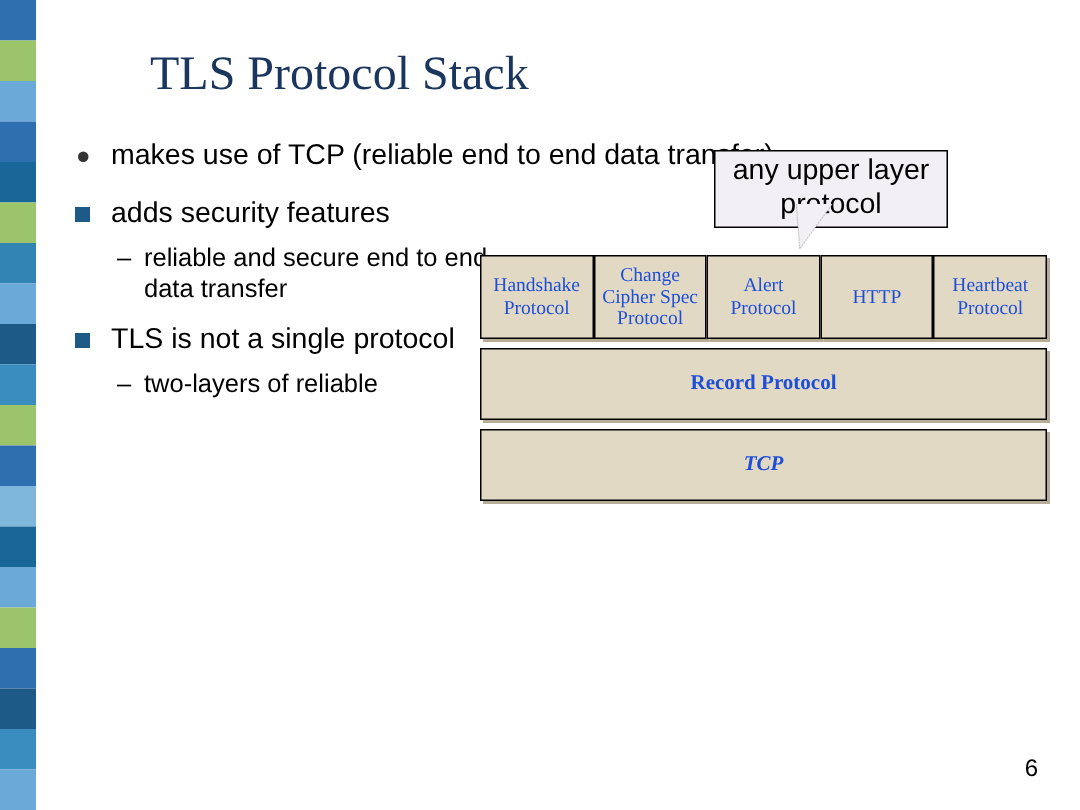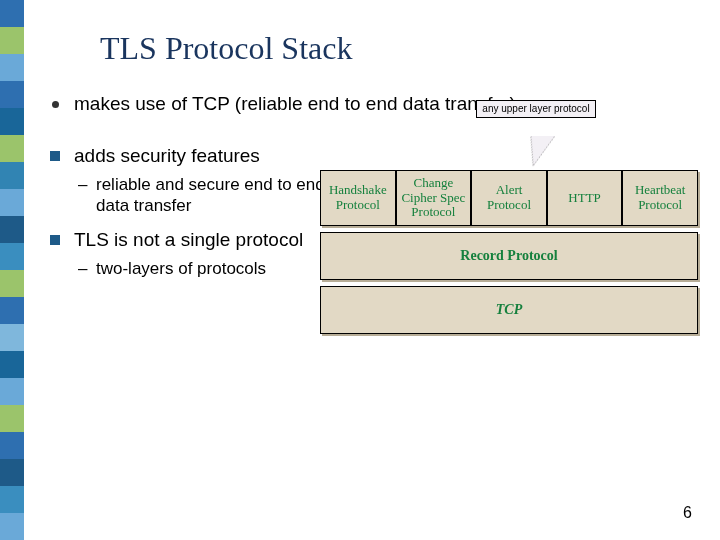--- a/index.html
+++ b/index.html
@@ -57,45 +57,45 @@
     font-size: 17px; margin-bottom: 6px;
   }
   ul.sub > li::before {
     content: "–"; position: absolute; left: 4px; top: 0;
   }
   .left-col { width: 280px; }
 
   .callout {
     position: absolute;
     left: 476px; top: 100px;
-    width: 120px;
+    width: 156px;
     border: 1px solid #000;
     background: #f3f0f5;
-    font-size: 10px;
+    font-size: 19px;
     text-align: center;
     padding: 2px 4px;
     line-height: 1.2;
   }
   .callout-pointer {
     position: absolute;
     left: 526px; top: 136px;
     width: 0; height: 0;
     border-left: 12px solid transparent;
     border-right: 12px solid transparent;
     border-top: 30px solid #f3f0f5;
     filter: drop-shadow(0 0 0.5px #000);
     transform: skewX(-18deg);
   }
 
   .diagram {
     position: absolute;
     left: 320px; top: 170px;
     width: 378px;
     font-family: "Times New Roman", serif;
-    color: #15803d;
+    color: #1d4ed8;
   }
   .diag-row { display: flex; }
   .cell {
     border: 1px solid #000;
     background: #e2d9c5;
     font-size: 13px;
     text-align: center;
     display: flex; align-items: center; justify-content: center;
     padding: 4px 2px;
     line-height: 1.15;
@@ -142,33 +142,33 @@
     <div class="c3"></div>
 </div>
 
 <div class="title">TLS Protocol Stack</div>
 
 <div class="content">
   <ul class="bullets">
     <li class="dot-bullet">
       <span>makes use of TCP (reliable end to end data transfer)</span>
     </li>
-    <li class="sq-bullet left-col" style="margin-top:28px;">
+    <li class="sq-bullet left-col" style="margin-top:15px;">
       <span>adds security features</span>
       <ul class="sub">
         <li>
           <span>reliable and secure end to end data transfer</span>
         </li>
       </ul>
     </li>
     <li class="sq-bullet left-col" style="margin-top:12px;">
       <span>TLS is not a single protocol</span>
       <ul class="sub">
         <li>
-          <span>two-layers of protocols</span>
+          <span>two-layers of reliable</span>
         </li>
       </ul>
     </li>
   </ul>
 </div>
 
 <div class="callout">
   <span>any upper layer protocol</span>
 </div>
 <div class="callout-pointer"></div>

